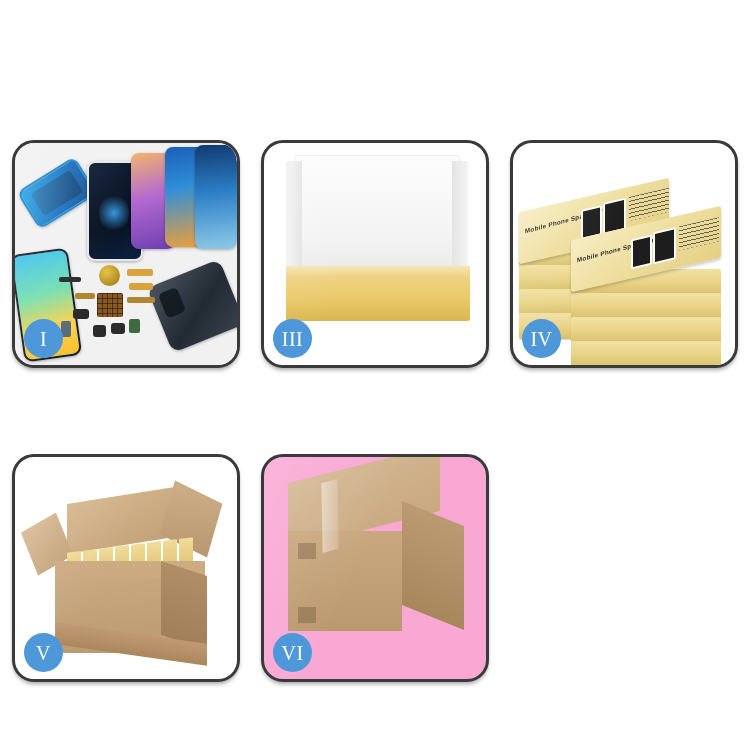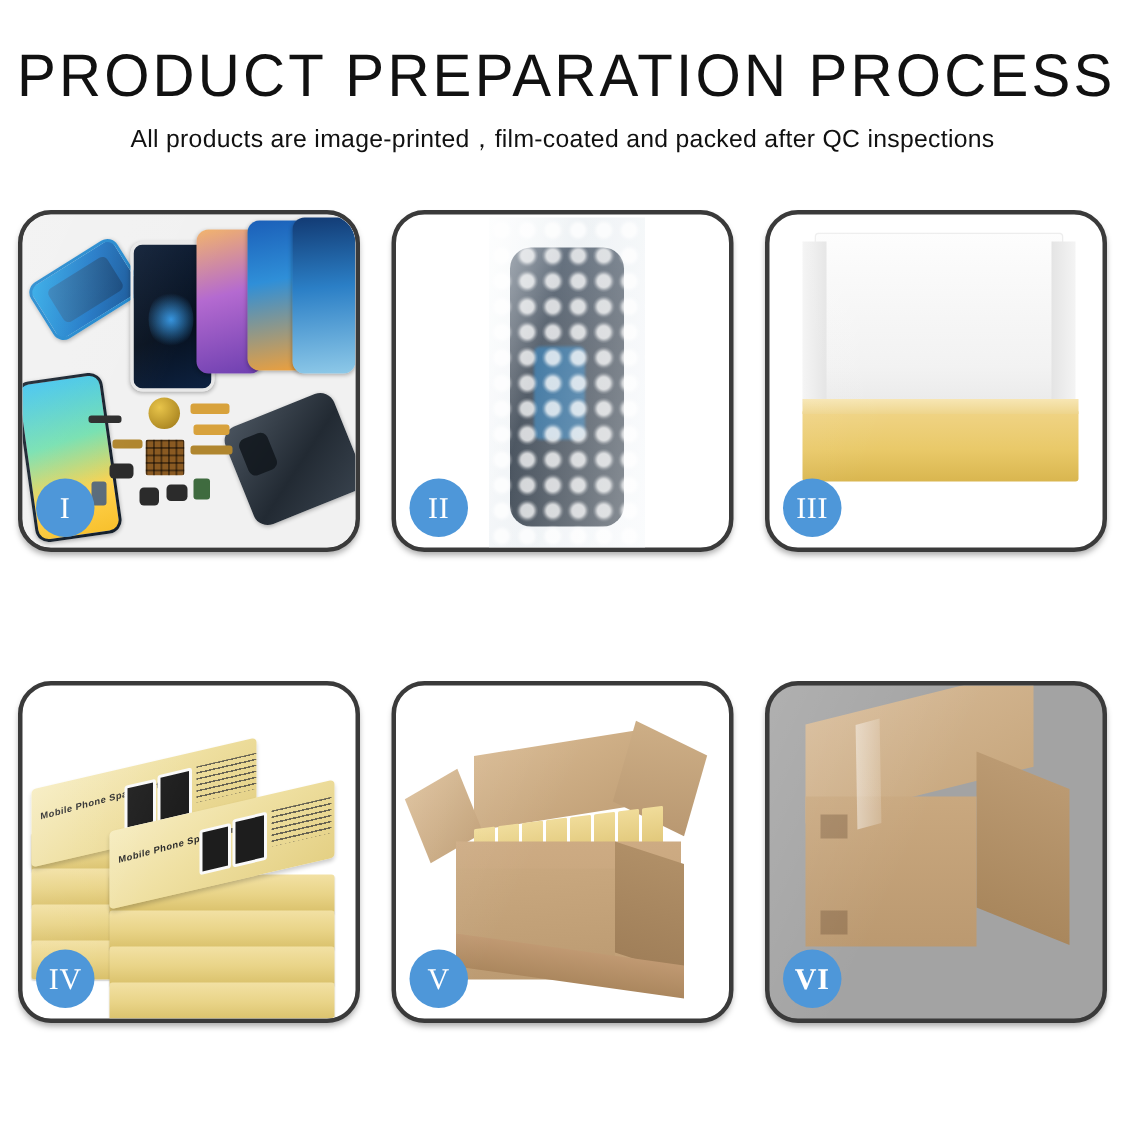--- a/index.html
+++ b/index.html
@@ -324,21 +324,21 @@
     position:absolute; left:52px; top:88px; width:126px; height:42px;
     display:flex; gap:2px; transform: skewY(-7deg);
   }
   .inner-box {
     flex:1; height:42px;
     background: linear-gradient(180deg,#f0dc9a 0%,#e2c97c 55%,#cdb05c 100%);
     border-radius:1px;
   }
 
   
-  .p6 { background: #a3a3a3; font-weight: bold; }
+  .p6 { background: #f9a8d4; }
   .sealed-top {
     position:absolute; left:24px; top:26px; width:152px; height:66px;
     background: linear-gradient(165deg,#d5b894 0%,#c8a87f 100%);
     transform: skewY(-14deg);
     transform-origin: left top;
   }
   .sealed-front {
     position:absolute; left:24px; top:74px; width:114px; height:100px;
     background: linear-gradient(180deg,#c9a87f 0%,#bb9970 100%);
   }
@@ -363,24 +363,20 @@
     position:absolute; inset:0;
     background: linear-gradient(115deg, rgba(255,255,255,.14) 0%, rgba(255,255,255,0) 45%);
     pointer-events:none;
   }
 </style>
 </head>
 <body>
 
 <div class="page">
 
-  <div class="header">
-    <div class="title">PRODUCT PREPARATION PROCESS</div>
-    <div class="subtitle">All products are image-printed，film-coated and packed after QC inspections</div>
-  </div>
 
   <div class="grid">
 
     <div class="panel p1">
       <div class="panel-media p1">
         <div class="phone ph-a"></div>
         <div class="phone ph-b"></div>
         <div class="phone ph-c"></div>
         <div class="phone ph-d"></div>
         <div class="phone ph-e"></div>
@@ -396,31 +392,20 @@
         <div class="flex-strip" style="left:112px;top:126px;width:26px;height:7px;"></div>
         <div class="flex-strip" style="left:114px;top:140px;width:24px;height:7px;"></div>
         <div class="flex-strip" style="left:60px;top:150px;width:20px;height:6px;background:#b0862f;"></div>
         <div class="flex-strip" style="left:112px;top:154px;width:28px;height:6px;background:#b0862f;"></div>
         <div class="chip" style="left:46px;top:178px;width:10px;height:16px;border-radius:2px;background:#5a6b7a;"></div>
         <div class="sheen"></div>
       </div>
       <div class="badge">I</div>
     </div>
 
-    <div class="panel p2">
-      <div class="panel-media">
-        <div class="bubble-pack">
-          <div class="bubble-item"></div>
-          <div class="bubble-accent"></div>
-          <div class="bubbles"></div>
-          <div class="pack-sheen"></div>
-        </div>
-      </div>
-      <div class="badge">II</div>
-    </div>
 
     <div class="panel p3">
       <div class="panel-media">
         <div class="mailer-lid"></div>
         <div class="mailer-content">
           <div class="bubbles"></div>
         </div>
         <div class="mailer-blue"></div>
         <div class="mailer-base"></div>
         <div class="sheen"></div>

